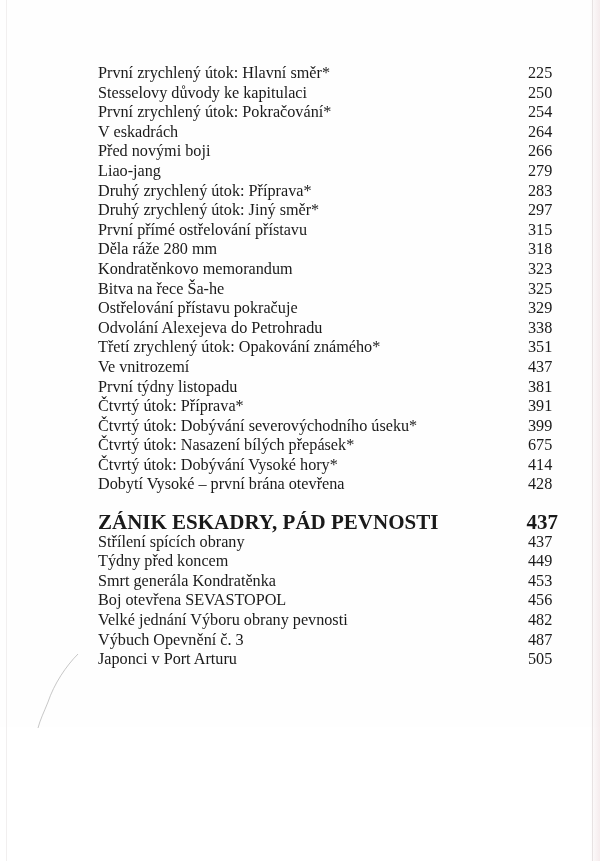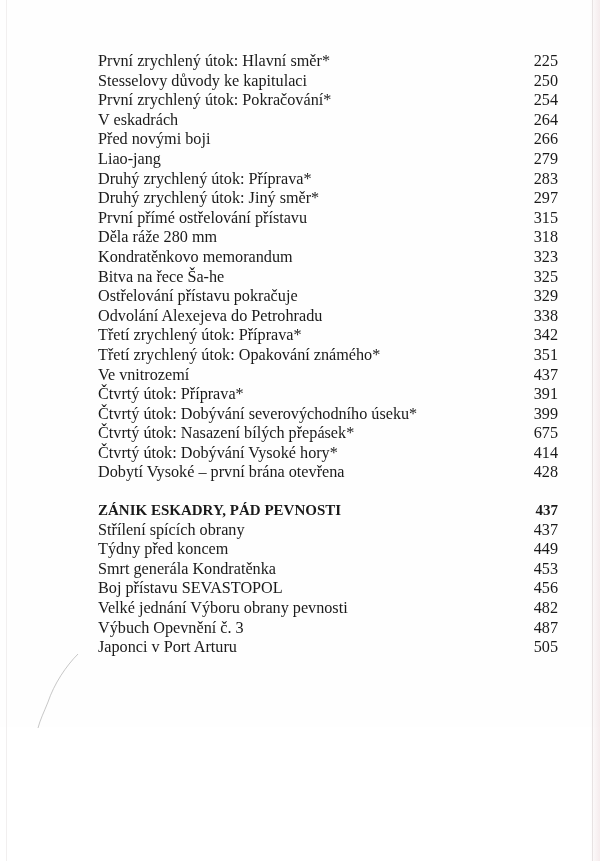--- a/index.html
+++ b/index.html
@@ -62,29 +62,30 @@
       height: 19.6px;
       line-height: 19.6px;
       font-size: 16.2px;
       white-space: nowrap;
     }
     .toc-title {
       flex: 1 1 auto;
     }
     .toc-page {
       flex: 0 0 auto;
-      text-align: right;
+      text-align: left;
       min-width: 30px;
+      margin-top: 12px;
     }
     .section-gap {
       height: 18px;
     }
     .toc-heading {
       font-weight: bold;
-      font-size: 15px;
+      font-size: 21px;
     }
   </style>
 </head>
 <body>
 
 <div class="page">
   <div class="left-edge-line"></div>
   <div class="right-edge-line"></div>
   <div class="right-edge"></div>
   <svg class="scratch-mark" viewBox="0 0 60 80">
@@ -143,30 +144,30 @@
         </li>
         <li class="toc-row">
           <span class="toc-title">Ostřelování přístavu pokračuje</span>
           <span class="toc-page">329</span>
         </li>
         <li class="toc-row">
           <span class="toc-title">Odvolání Alexejeva do Petrohradu</span>
           <span class="toc-page">338</span>
         </li>
         <li class="toc-row">
-          <span class="toc-title">Třetí zrychlený útok: Příprava*</span>
-          <span class="toc-page">342</span>
-        </li>
-        <li class="toc-row">
           <span class="toc-title">Třetí zrychlený útok: Opakování známého*</span>
           <span class="toc-page">351</span>
         </li>
         <li class="toc-row">
           <span class="toc-title">Ve vnitrozemí</span>
           <span class="toc-page">437</span>
+        </li>
+        <li class="toc-row">
+          <span class="toc-title">První týdny listopadu</span>
+          <span class="toc-page">381</span>
         </li>
         <li class="toc-row">
           <span class="toc-title">Čtvrtý útok: Příprava*</span>
           <span class="toc-page">391</span>
         </li>
         <li class="toc-row">
           <span class="toc-title">Čtvrtý útok: Dobývání severovýchodního úseku*</span>
           <span class="toc-page">399</span>
         </li>
         <li class="toc-row">
@@ -194,21 +195,21 @@
         </li>
         <li class="toc-row">
           <span class="toc-title">Týdny před koncem</span>
           <span class="toc-page">449</span>
         </li>
         <li class="toc-row">
           <span class="toc-title">Smrt generála Kondratěnka</span>
           <span class="toc-page">453</span>
         </li>
         <li class="toc-row">
-          <span class="toc-title">Boj přístavu SEVASTOPOL</span>
+          <span class="toc-title">Boj otevřena SEVASTOPOL</span>
           <span class="toc-page">456</span>
         </li>
         <li class="toc-row">
           <span class="toc-title">Velké jednání Výboru obrany pevnosti</span>
           <span class="toc-page">482</span>
         </li>
         <li class="toc-row">
           <span class="toc-title">Výbuch Opevnění č. 3</span>
           <span class="toc-page">487</span>
         </li>

